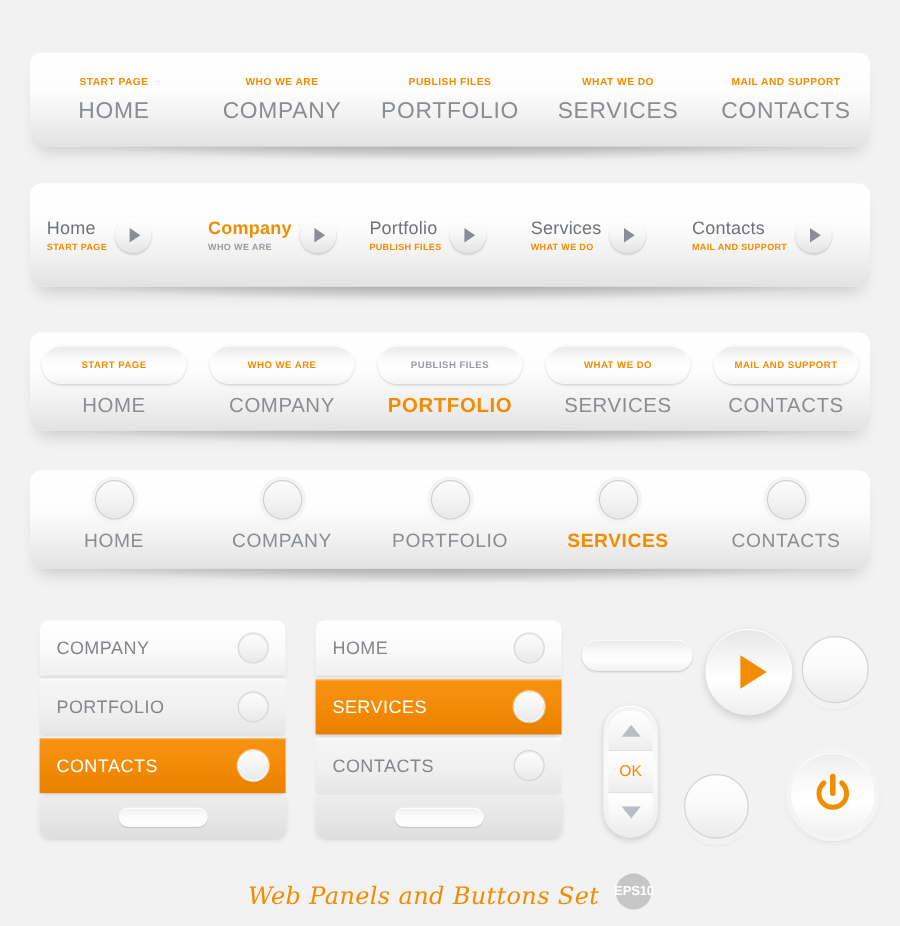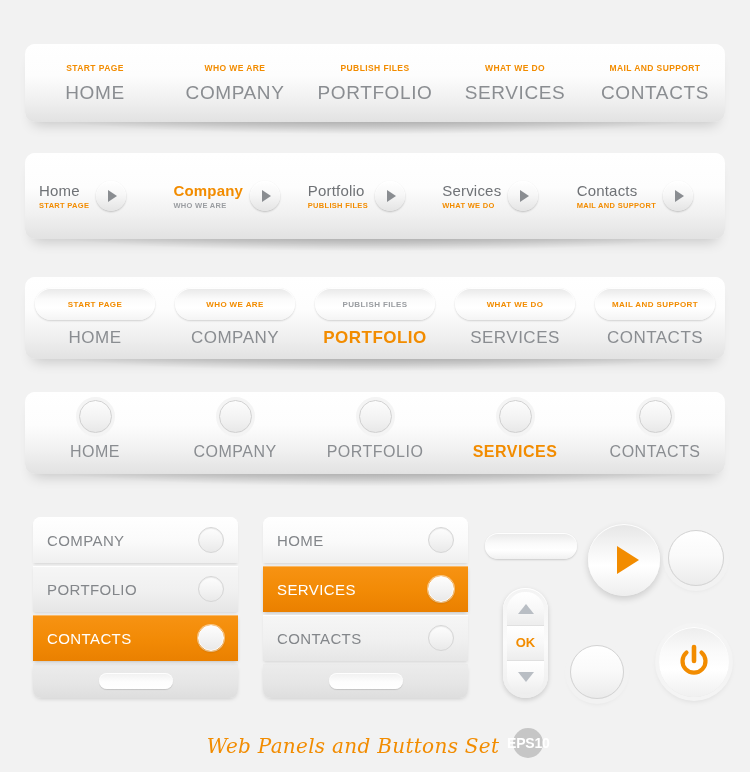--- a/index.html
+++ b/index.html
@@ -251,21 +251,21 @@
     border-bottom: 10px solid #b9bec4;
     border-left: 8px solid transparent;
     border-right: 8px solid transparent;
   }
   .stepper .down {
     width: 0; height: 0;
     border-top: 10px solid #b9bec4;
     border-left: 8px solid transparent;
     border-right: 8px solid transparent;
   }
-  .stepper .ok { font-size: 13px; font-weight: bold; color: #f28c00; }
+  .stepper .ok { font-size: 13px; font-weight: normal; color: #f28c00; }
 
   .playbtn {
     position: absolute;
     left: 588px; top: 524px;
     width: 72px; height: 72px;
     border-radius: 50%;
     background: linear-gradient(to bottom, #e6e6e6 0%, #f6f6f6 35%, #ffffff 58%, #eeeeee 100%);
     box-shadow: 0 3px 7px rgba(0,0,0,0.16), 0 1px 0 rgba(255,255,255,0.95) inset;
     display: flex; align-items: center; justify-content: center;
   }
@@ -314,21 +314,21 @@
     font-size: 20px;
     color: #f28c00;
     letter-spacing: 0.3px;
   }
   .badge {
     width: 30px; height: 30px;
     border-radius: 50%;
     background: #c6c6c6;
     display: flex; align-items: center; justify-content: center;
     color: #ffffff;
-    font-size: 14px;
+    font-size: 11px;
     font-weight: bold;
     letter-spacing: -0.2px;
   }
 </style>
 </head>
 <body>
 
 <div class="stage">
 
   <div class="panel" id="panel1">

